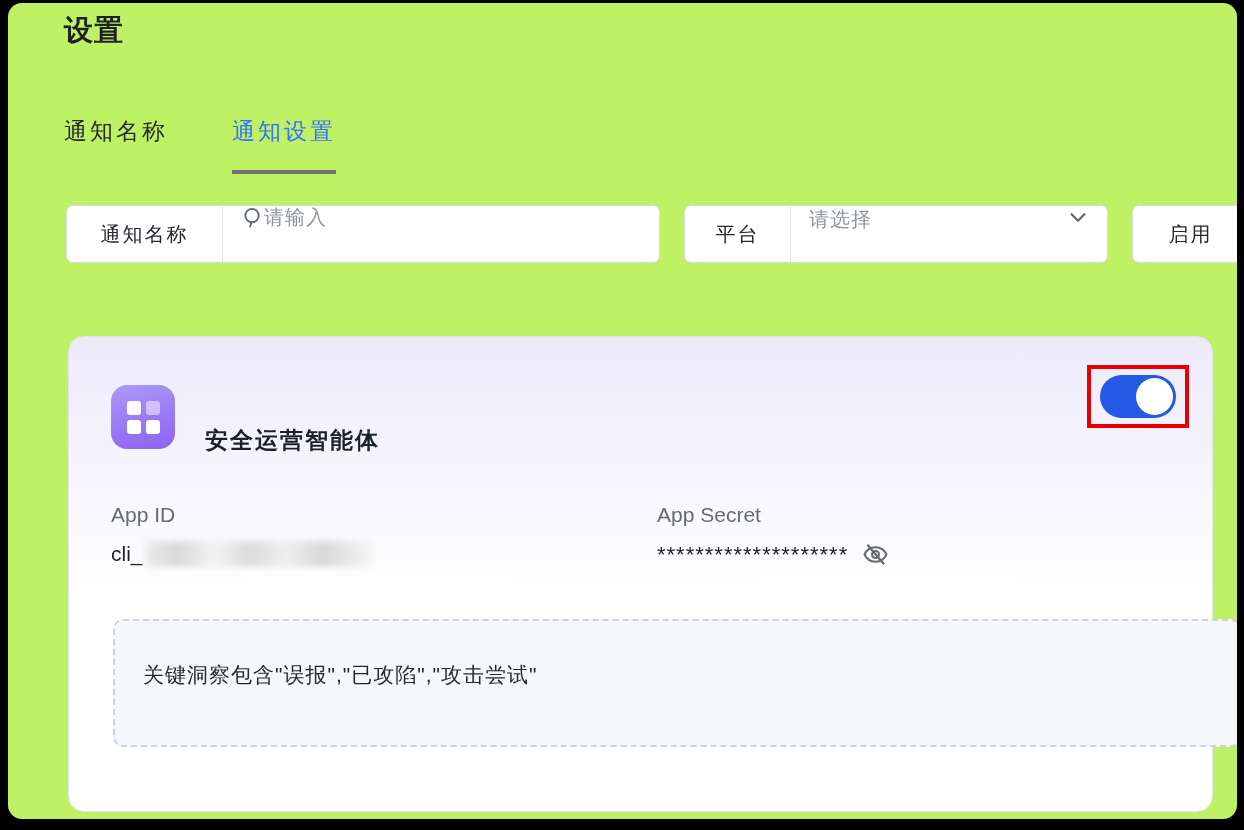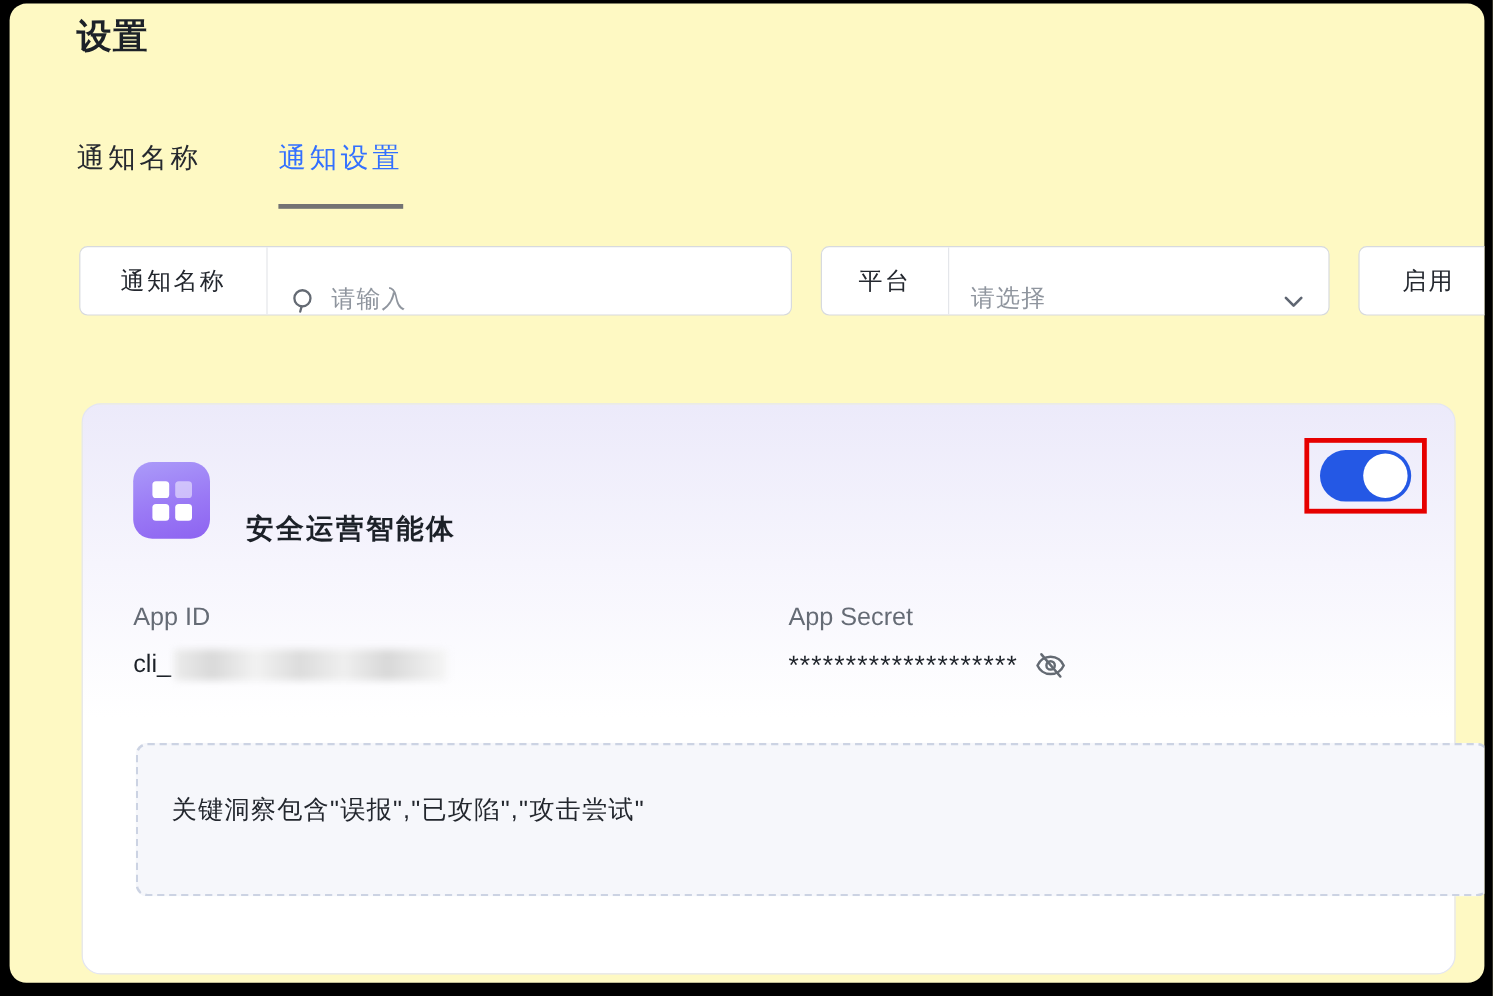--- a/index.html
+++ b/index.html
@@ -6,21 +6,21 @@
   html,body { width:1244px; height:830px; }
   body {
     background:#000;
     font-family:"Liberation Sans","DejaVu Sans",sans-serif;
     position:relative;
     overflow:hidden;
   }
   .window {
     position:absolute; left:8px; top:3px;
     width:1229px; height:816px;
-    background:#fef9c3; border-radius:14px;
+    background:#bef264; border-radius:14px;
     overflow:hidden;
   }
   
   .page-title {
     position:absolute; left:56px; top:8px;
     font-size:29px; font-weight:700; color:#1c2128; letter-spacing:1px;
   }
   
   .tabs {
     position:absolute; left:56px; top:113px;
@@ -43,21 +43,21 @@
     display:flex; align-items:stretch; height:58px;
     border:1px solid #d7dade; border-radius:7px;
     background:#fff; overflow:hidden; flex:none;
   }
   .filter-label {
     display:flex; align-items:center; justify-content:center;
     font-size:20px; color:#23272e; letter-spacing:2px;
     border-right:1px solid #e4e6ea; flex:none;
   }
   .filter-body {
-    display:flex; align-items:flex-end; gap:12px;
+    display:flex; align-items:flex-start; 
     padding:0 18px; flex:1 1 auto; min-width:0;
   }
   .filter-input {
     border:none; outline:none; flex:1; font-size:20px;
     font-family:inherit; color:#23272e; background:transparent; min-width:0;
   }
   .filter-input::placeholder { color:#8f959e; letter-spacing:1px; }
   .select-placeholder { flex:1; font-size:20px; color:#8f959e; letter-spacing:1px; }
   .icon { flex:none; display:inline-flex; align-items:center; justify-content:center; }
   

